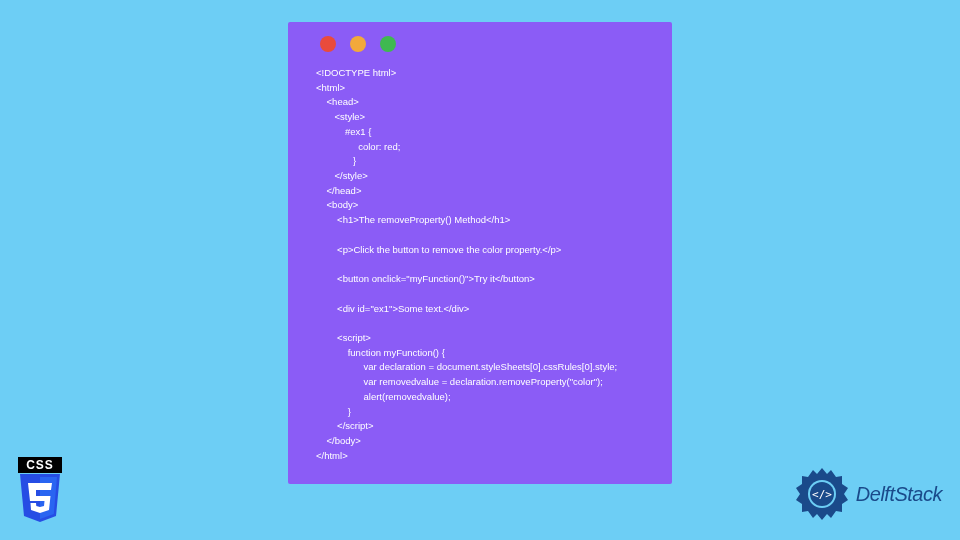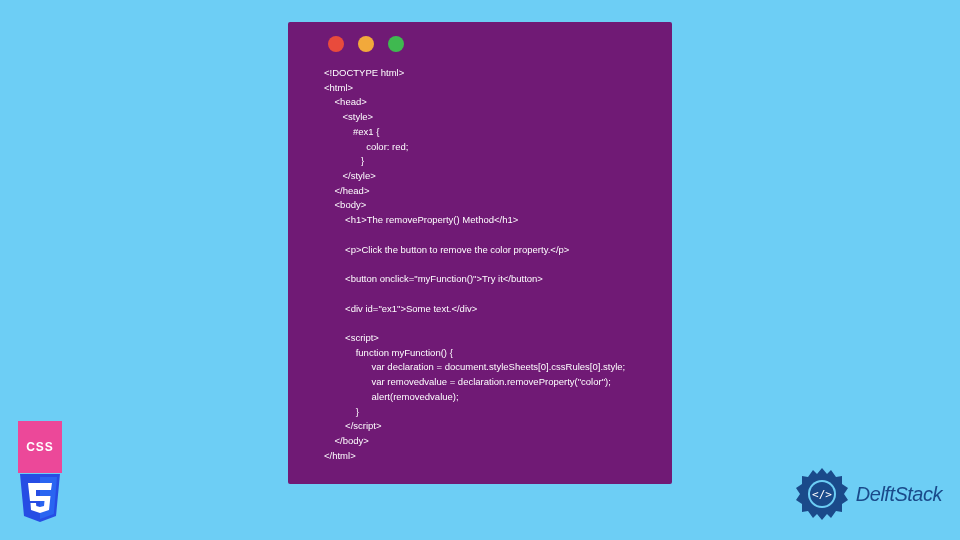--- a/index.html
+++ b/index.html
@@ -10,23 +10,23 @@
     position: relative;
     font-family: Arial, sans-serif;
     overflow: hidden;
   }
   .code-window {
     position: absolute;
     left: 288px;
     top: 22px;
     width: 384px;
     height: 462px;
-    background: #701a75;
+    background: #8b5cf6;
     border-radius: 2px;
-    padding: 14px 36px;
+    padding: 14px 28px;
   }
   .traffic-lights {
     display: flex;
     gap: 14px;
     margin-bottom: 14px;
     margin-left: 4px;
   }
   .light {
     width: 16px;
     height: 16px;
@@ -43,26 +43,26 @@
     white-space: pre;
   }
   .css-badge {
     position: absolute;
     left: 18px;
     bottom: 18px;
     width: 44px;
     text-align: center;
   }
   .css-badge .label {
-    background: #ec4899;
+    background: #000000;
     color: #fff;
     font-size: 12px;
     font-weight: bold;
     letter-spacing: 1px;
-    padding: 19px 0;
+    padding: 1px 0;
     margin-bottom: 1px;
   }
   .css-badge .shield {
     width: 44px;
     height: 48px;
     position: relative;
   }
   .css-badge svg { display: block; }
   .delft {
     position: absolute;

